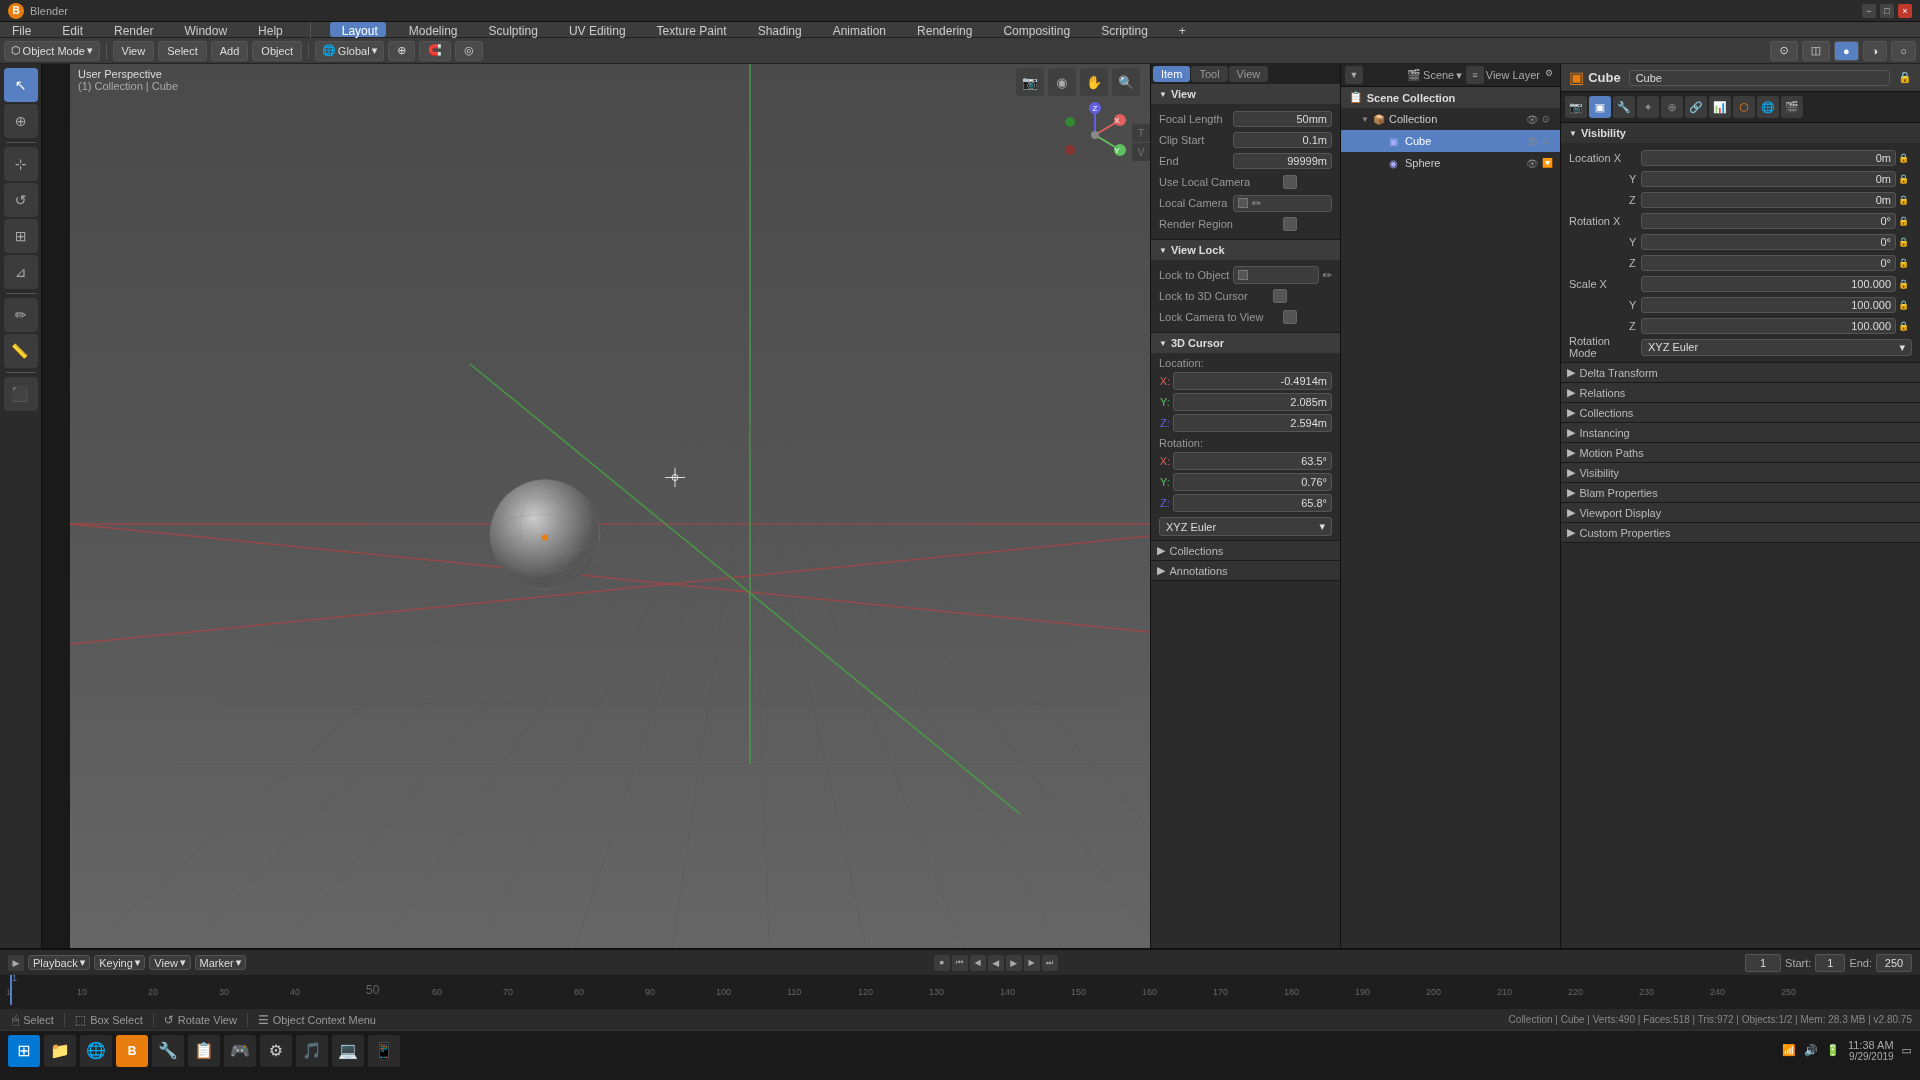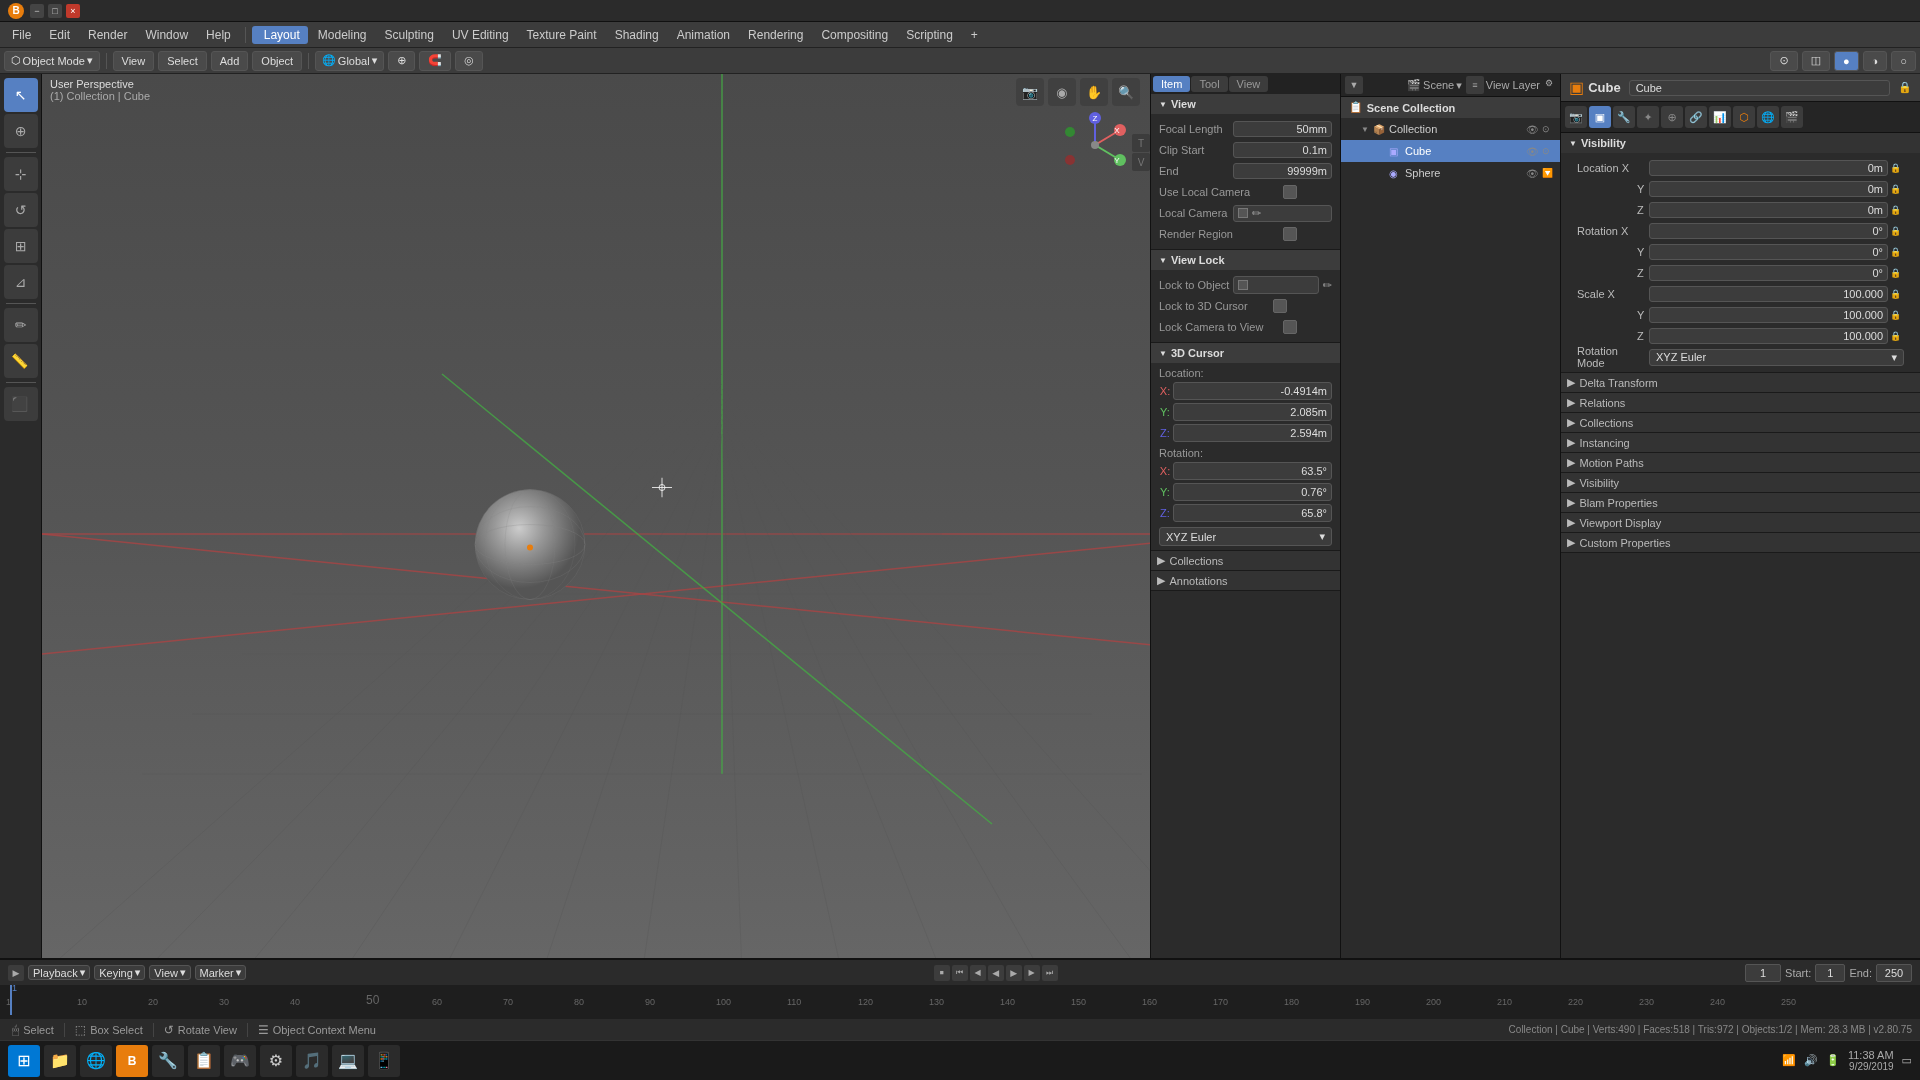--- a/index.html
+++ b/index.html
@@ -35,27 +35,26 @@
     #titlebar .title { flex: 1; font-size: 11px; color: #aaa; }
     #titlebar .win-btns { display: flex; gap: 4px; }
     #titlebar .win-btn {
       width: 14px; height: 14px; border-radius: 2px;
       display: flex; align-items: center; justify-content: center;
       font-size: 9px; cursor: pointer; background: #444; color: #ccc;
     }
 
     
     #topmenu {
-      height: 26px;
+      height: 16px;
       background: #3c3c3c;
       display: flex;
-      align-items: center;
       padding: 0 4px;
       border-bottom: 1px solid #222;
-      gap: 2px;
+      gap: 15px;
     }
     .menu-item {
       padding: 2px 8px;
       font-size: 12px;
       color: #ccc;
       cursor: pointer;
       border-radius: 3px;
     }
     .menu-separator { width: 1px; height: 16px; background: #555; margin: 0 4px; }
 
@@ -79,20 +78,21 @@
     }
     .tool-btn.active { background: #5680c2; color: white; }
     .tool-separator { width: 30px; height: 1px; background: #555; margin: 2px 0; }
 
     
     #viewport {
       flex: 1;
       background: #6d28d9;
       position: relative;
       overflow: hidden;
+      margin-left: 28px;
     }
     .viewport-icon-btn {
       width: 28px; height: 28px;
       background: rgba(60,60,60,0.7);
       border-radius: 4px;
       display: flex; align-items: center; justify-content: center;
       cursor: pointer; font-size: 13px; color: #aaa;
     }
 
     .panel-section {
@@ -182,21 +182,21 @@
     .obj-icon-btn {
       width: 22px; height: 22px;
       border-radius: 3px;
       display: flex; align-items: center; justify-content: center;
       cursor: pointer; font-size: 11px; color: #888;
       background: #3c3c3c;
     }
     .obj-icon-btn.active { background: #5680c2; color: white; }
     .transform-row {
       display: flex; align-items: center;
-      height: 20px; gap: 2px; margin: 1px 8px;
+      height: 20px; gap: 2px; margin: 1px 0;
     }
     .transform-label { width: 70px; color: #999; font-size: 11px; }
     .transform-val {
       flex: 1;
       background: #3c3c3c;
       border: 1px solid #555;
       border-radius: 3px;
       padding: 1px 4px;
       font-size: 11px;
       color: #ddd;
@@ -396,20 +396,21 @@
       left: 44%;
       transform: translate(-50%, -50%);
       margin-top: 30px;
     }
   </style>
 </head>
 <body>
 
 <div id="titlebar">
   <div class="app-icon">B</div>
+  <span class="title">Blender</span>
   <div class="win-btns">
     <div class="win-btn">−</div>
     <div class="win-btn">□</div>
     <div class="win-btn" style="background:#c0392b; color:white;">×</div>
   </div>
 </div>
 
 <div id="topmenu">
   <div class="menu-item">File</div>
   <div class="menu-item">Edit</div>

